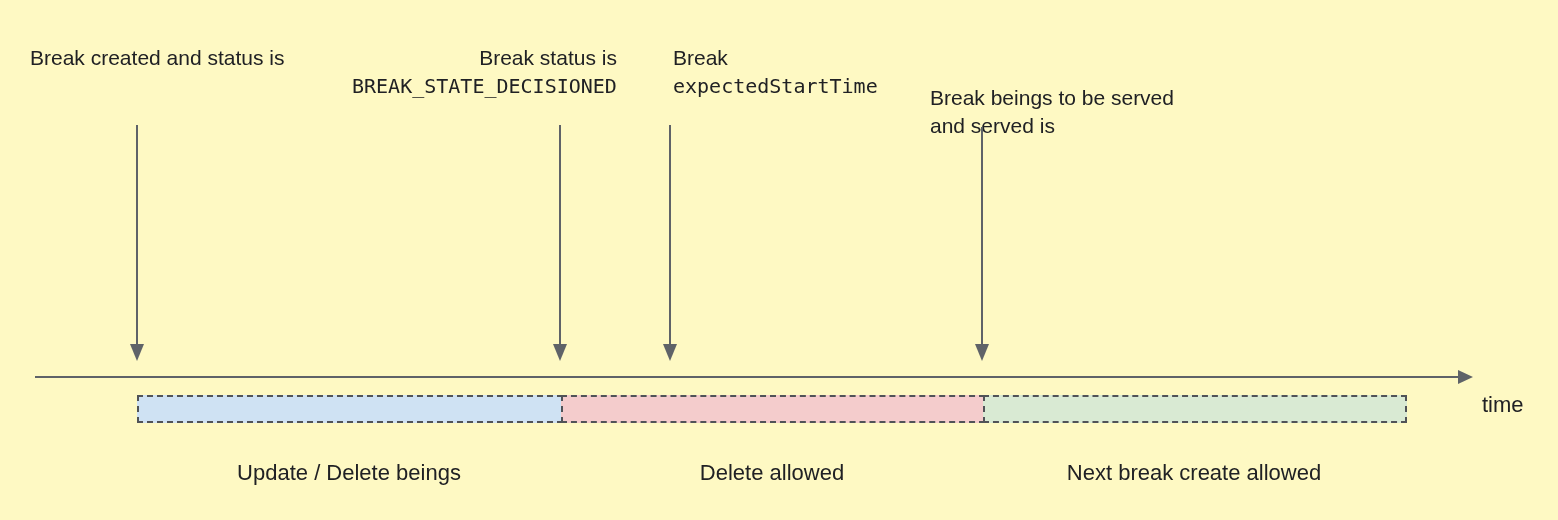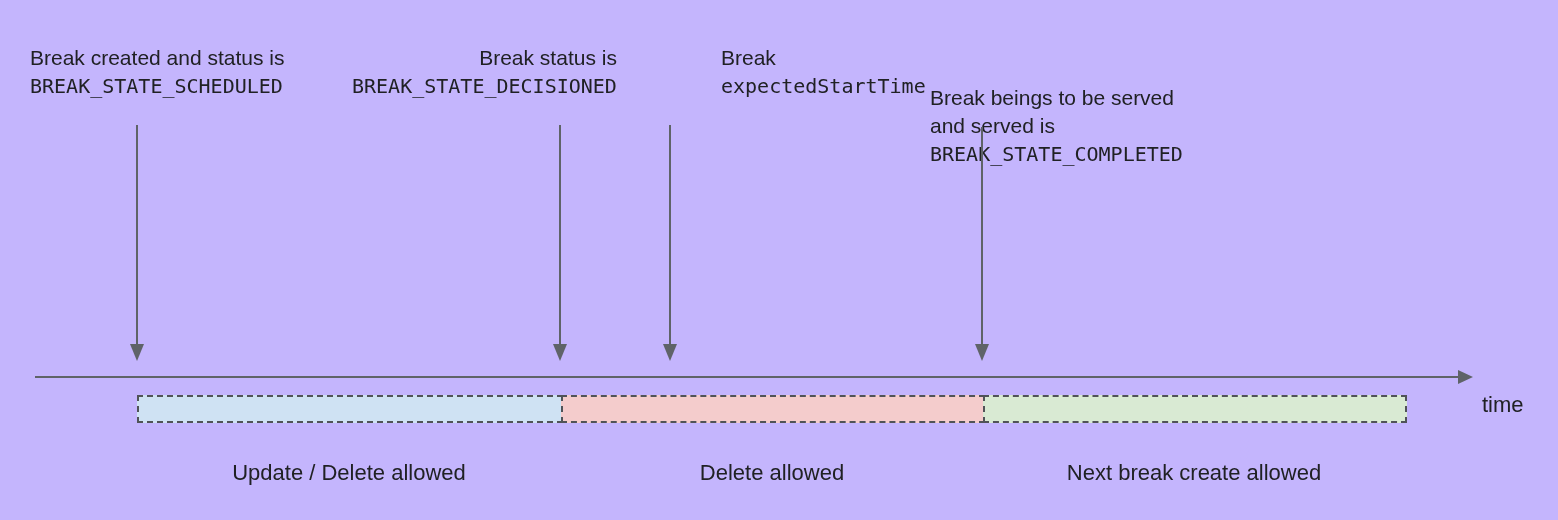--- a/index.html
+++ b/index.html
@@ -1,19 +1,19 @@
 <!DOCTYPE html>
 <html><head>
 <meta charset="utf-8">
 <style>
   html,body{margin:0;padding:0;background:#ffffff;}
   .canvas{
     position:relative;
     width:1558px;height:520px;
-    background:#c4b5fd;
+    background:#fef9c3;
     font-family:"Liberation Sans","DejaVu Sans",sans-serif;
     color:#202124;
     overflow:hidden;
   }
   .annotation{
     position:absolute;
     font-size:21px;
     line-height:28px;
     white-space:nowrap;
   }
@@ -80,37 +80,35 @@
   .seg-label-2{left:561px;width:422px;}
   .seg-label-3{left:983px;width:422px;}
 </style>
 </head>
 <body>
 
 <div class="canvas">
 
   <div class="annotation" style="left:30px;top:44px;">
     <div>Break created and status is</div>
-    <div class="code">BREAK_STATE_SCHEDULED</div>
   </div>
 
   <div class="annotation" style="left:352px;top:44px;text-align:right;">
     <div>Break status is</div>
     <div class="code">BREAK_STATE_DECISIONED</div>
   </div>
 
-  <div class="annotation" style="left:673px;top:44px;margin-left:48px;">
+  <div class="annotation" style="left:673px;top:44px;">
     <div>Break</div>
     <div class="code">expectedStartTime</div>
   </div>
 
   <div class="annotation" style="left:930px;top:36px;margin-top:48px;">
     <div>Break beings to be served</div>
     <div>and served is</div>
-    <div class="code">BREAK_STATE_COMPLETED</div>
   </div>
 
   <div class="v-arrow" style="left:130px;top:125px;height:236px;">
     <div class="shaft" style="height:220px;"></div>
     <div class="head" style="top:219px;"></div>
   </div>
   <div class="v-arrow" style="left:553px;top:125px;height:236px;">
     <div class="shaft" style="height:220px;"></div>
     <div class="head" style="top:219px;"></div>
   </div>
@@ -126,17 +124,17 @@
   <div class="timeline-line"></div>
   <div class="timeline-head"></div>
   <div class="time-label">time</div>
 
   <div class="bar">
     <div class="segment seg-blue" style="background: rgb(207, 226, 243);"></div>
     <div class="segment seg-pink" style="background: rgb(244, 204, 204);"></div>
     <div class="segment seg-green" style="background: rgb(217, 234, 211);"></div>
   </div>
 
-  <div class="seg-label seg-label-1">Update / Delete allowed</div>
+  <div class="seg-label seg-label-1">Update / Delete beings</div>
   <div class="seg-label seg-label-3">Next break create allowed</div>
   <div class="seg-label seg-label-2">Delete allowed</div>
 
 </div>
 
 </body></html>

